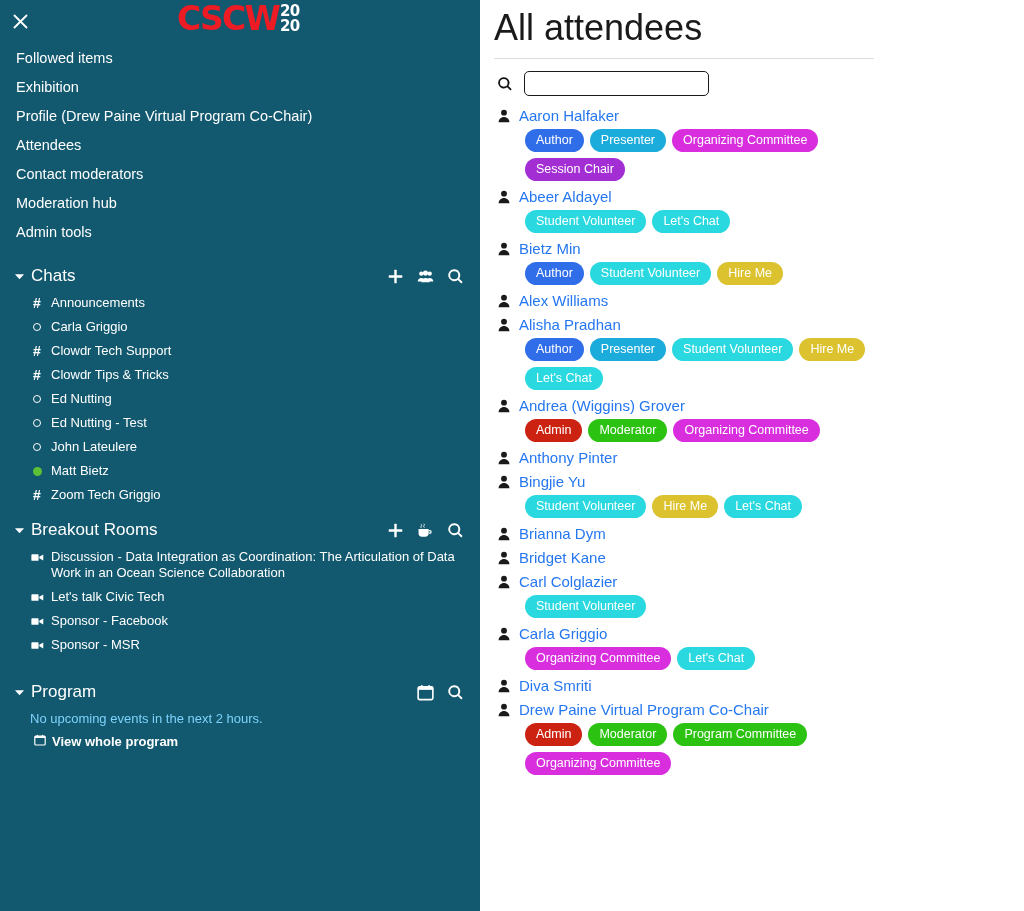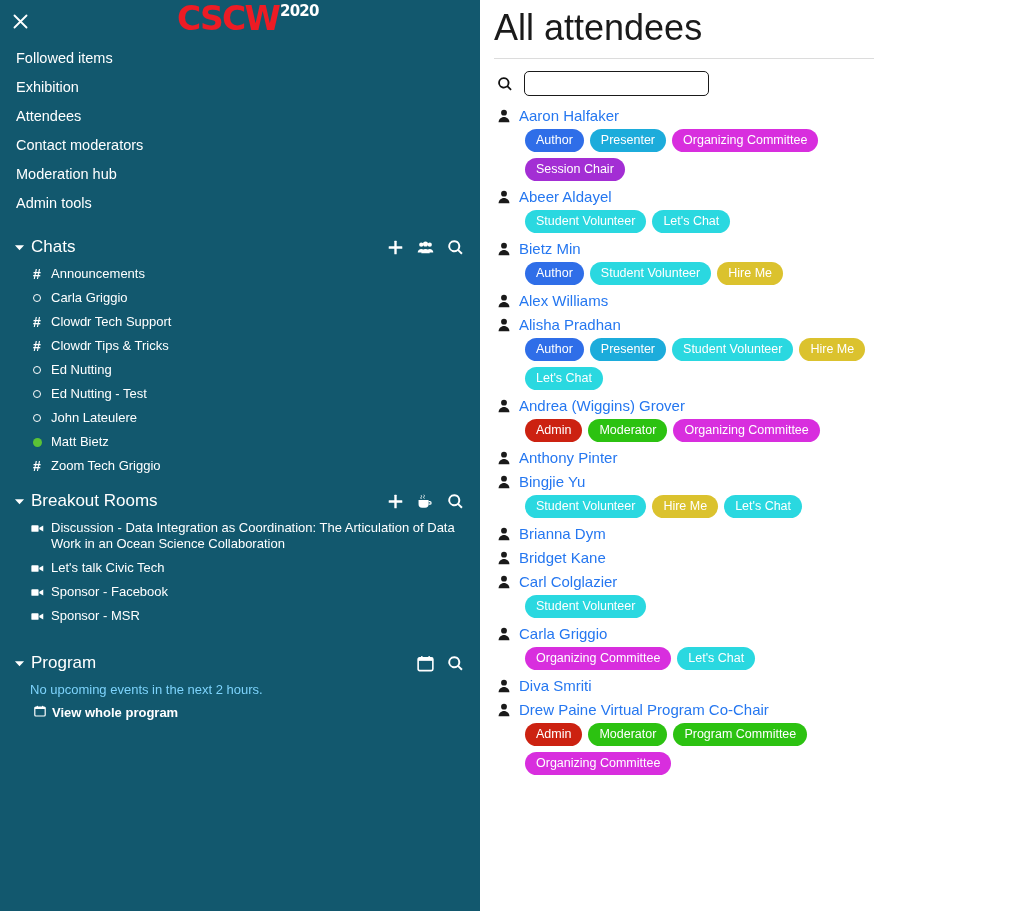--- a/index.html
+++ b/index.html
@@ -35,21 +35,21 @@
   }
   .logo-cscw {
     font-family: "DejaVu Sans", sans-serif;
     font-weight: 700;
     font-size: 33px;
     line-height: 33px;
     letter-spacing: -1.8px;
     color: #ed1c24;
   }
   .logo-year {
-    display: flex; 
+    display: flex; flex-direction: column;
     font-family: "DejaVu Sans", sans-serif;
     font-weight: 700;
     font-size: 15px;
     line-height: 15px;
     letter-spacing: -0.8px;
     color: #ffffff;
     margin-left: 1px;
     margin-top: 2px;
   }
 
@@ -202,20 +202,21 @@
         <span class="logo-year">
           <span>20</span>
           <span>20</span>
         </span>
       </div>
     </div>
 
     <div class="nav-list">
       <div class="nav-item">Followed items</div>
       <div class="nav-item">Exhibition</div>
+      <div class="nav-item">Profile (Drew Paine Virtual Program Co-Chair)</div>
       <div class="nav-item">Attendees</div>
       <div class="nav-item">Contact moderators</div>
       <div class="nav-item">Moderation hub</div>
       <div class="nav-item">Admin tools</div>
     </div>
 
     <div class="section">
       <div class="section-head">
         <span class="caret">
           <svg viewBox="0 0 12 12">

